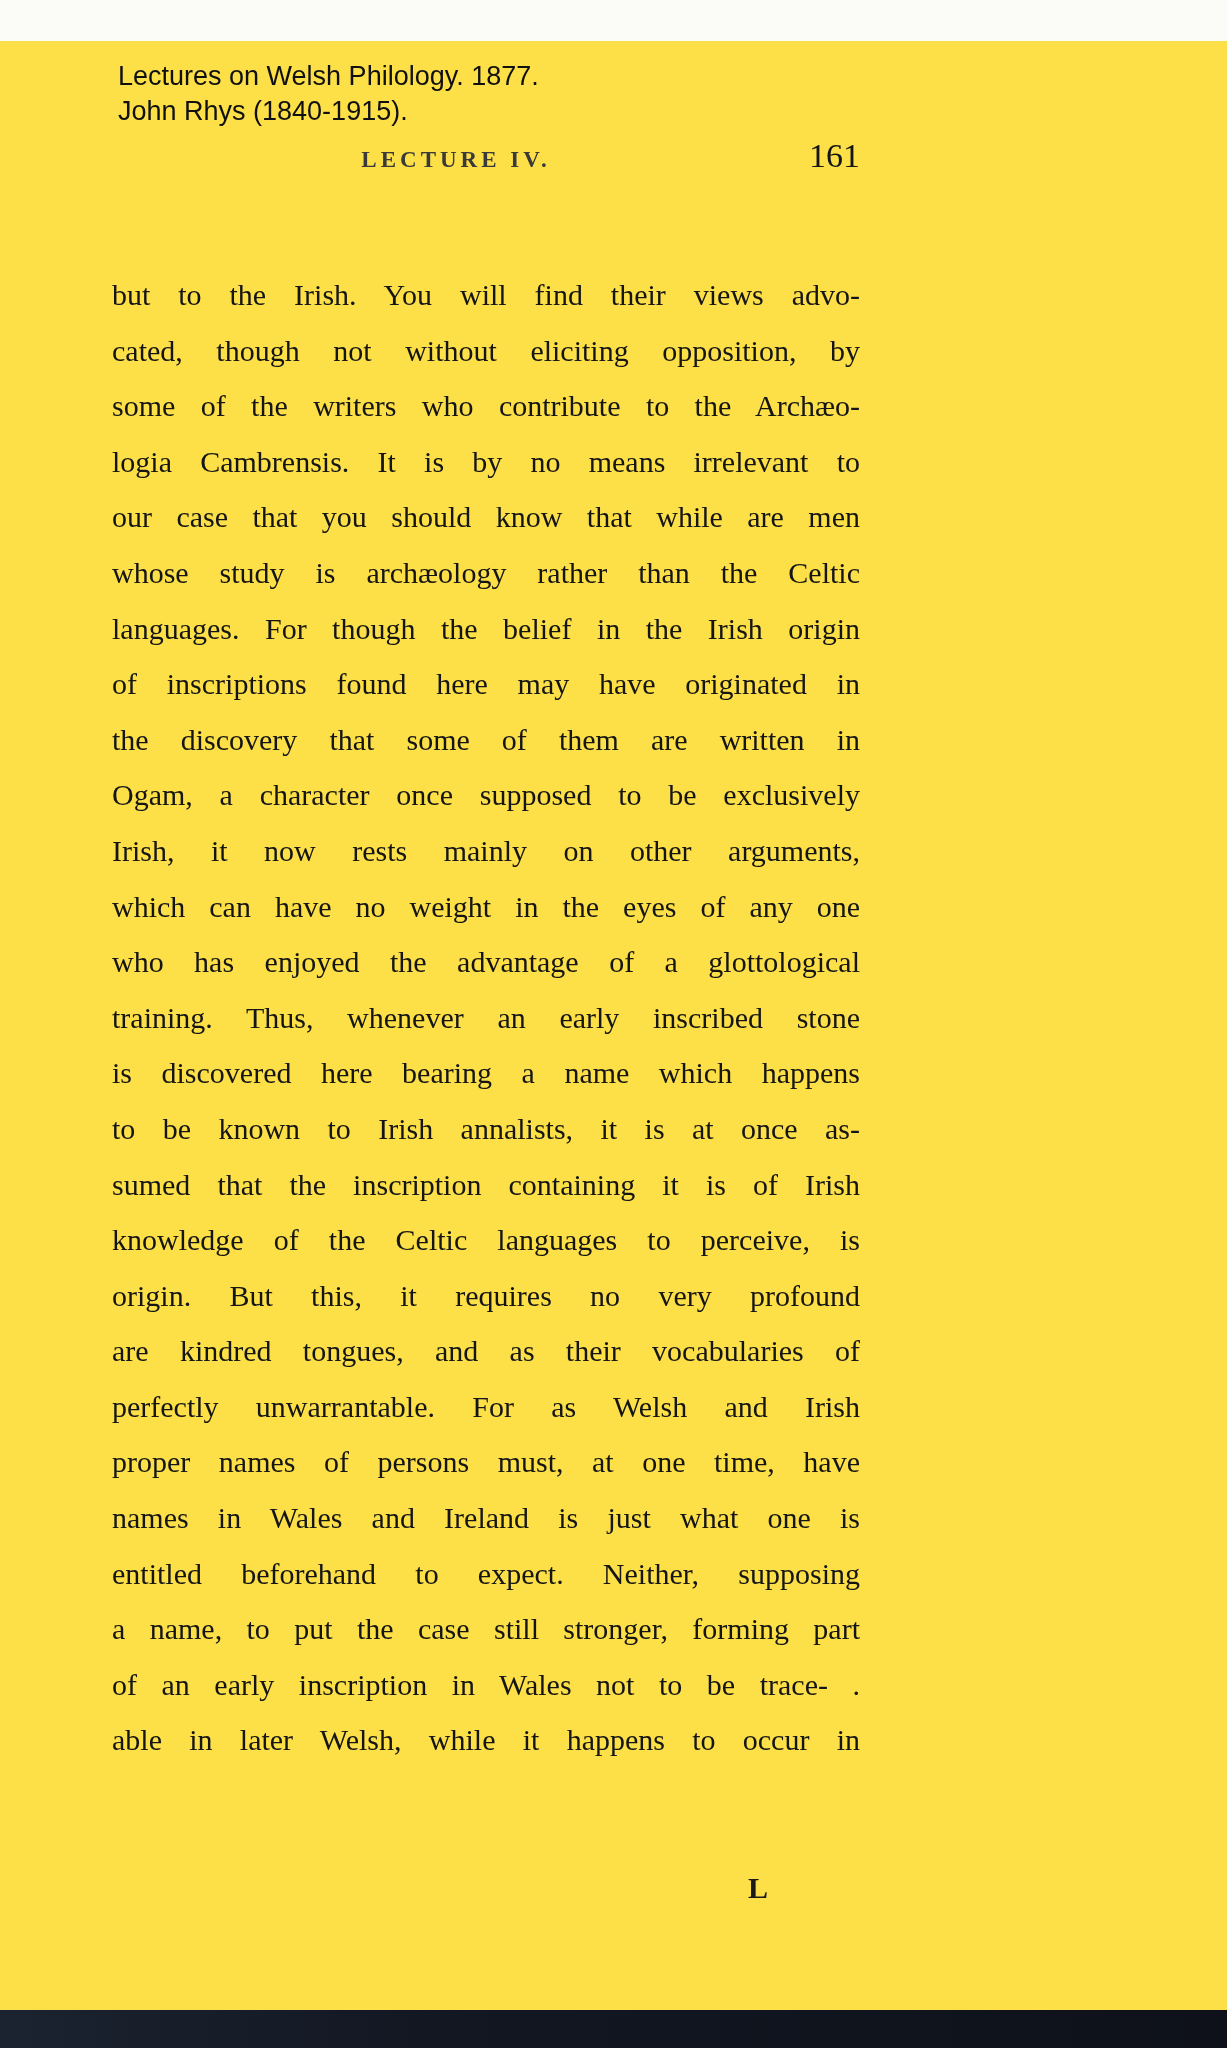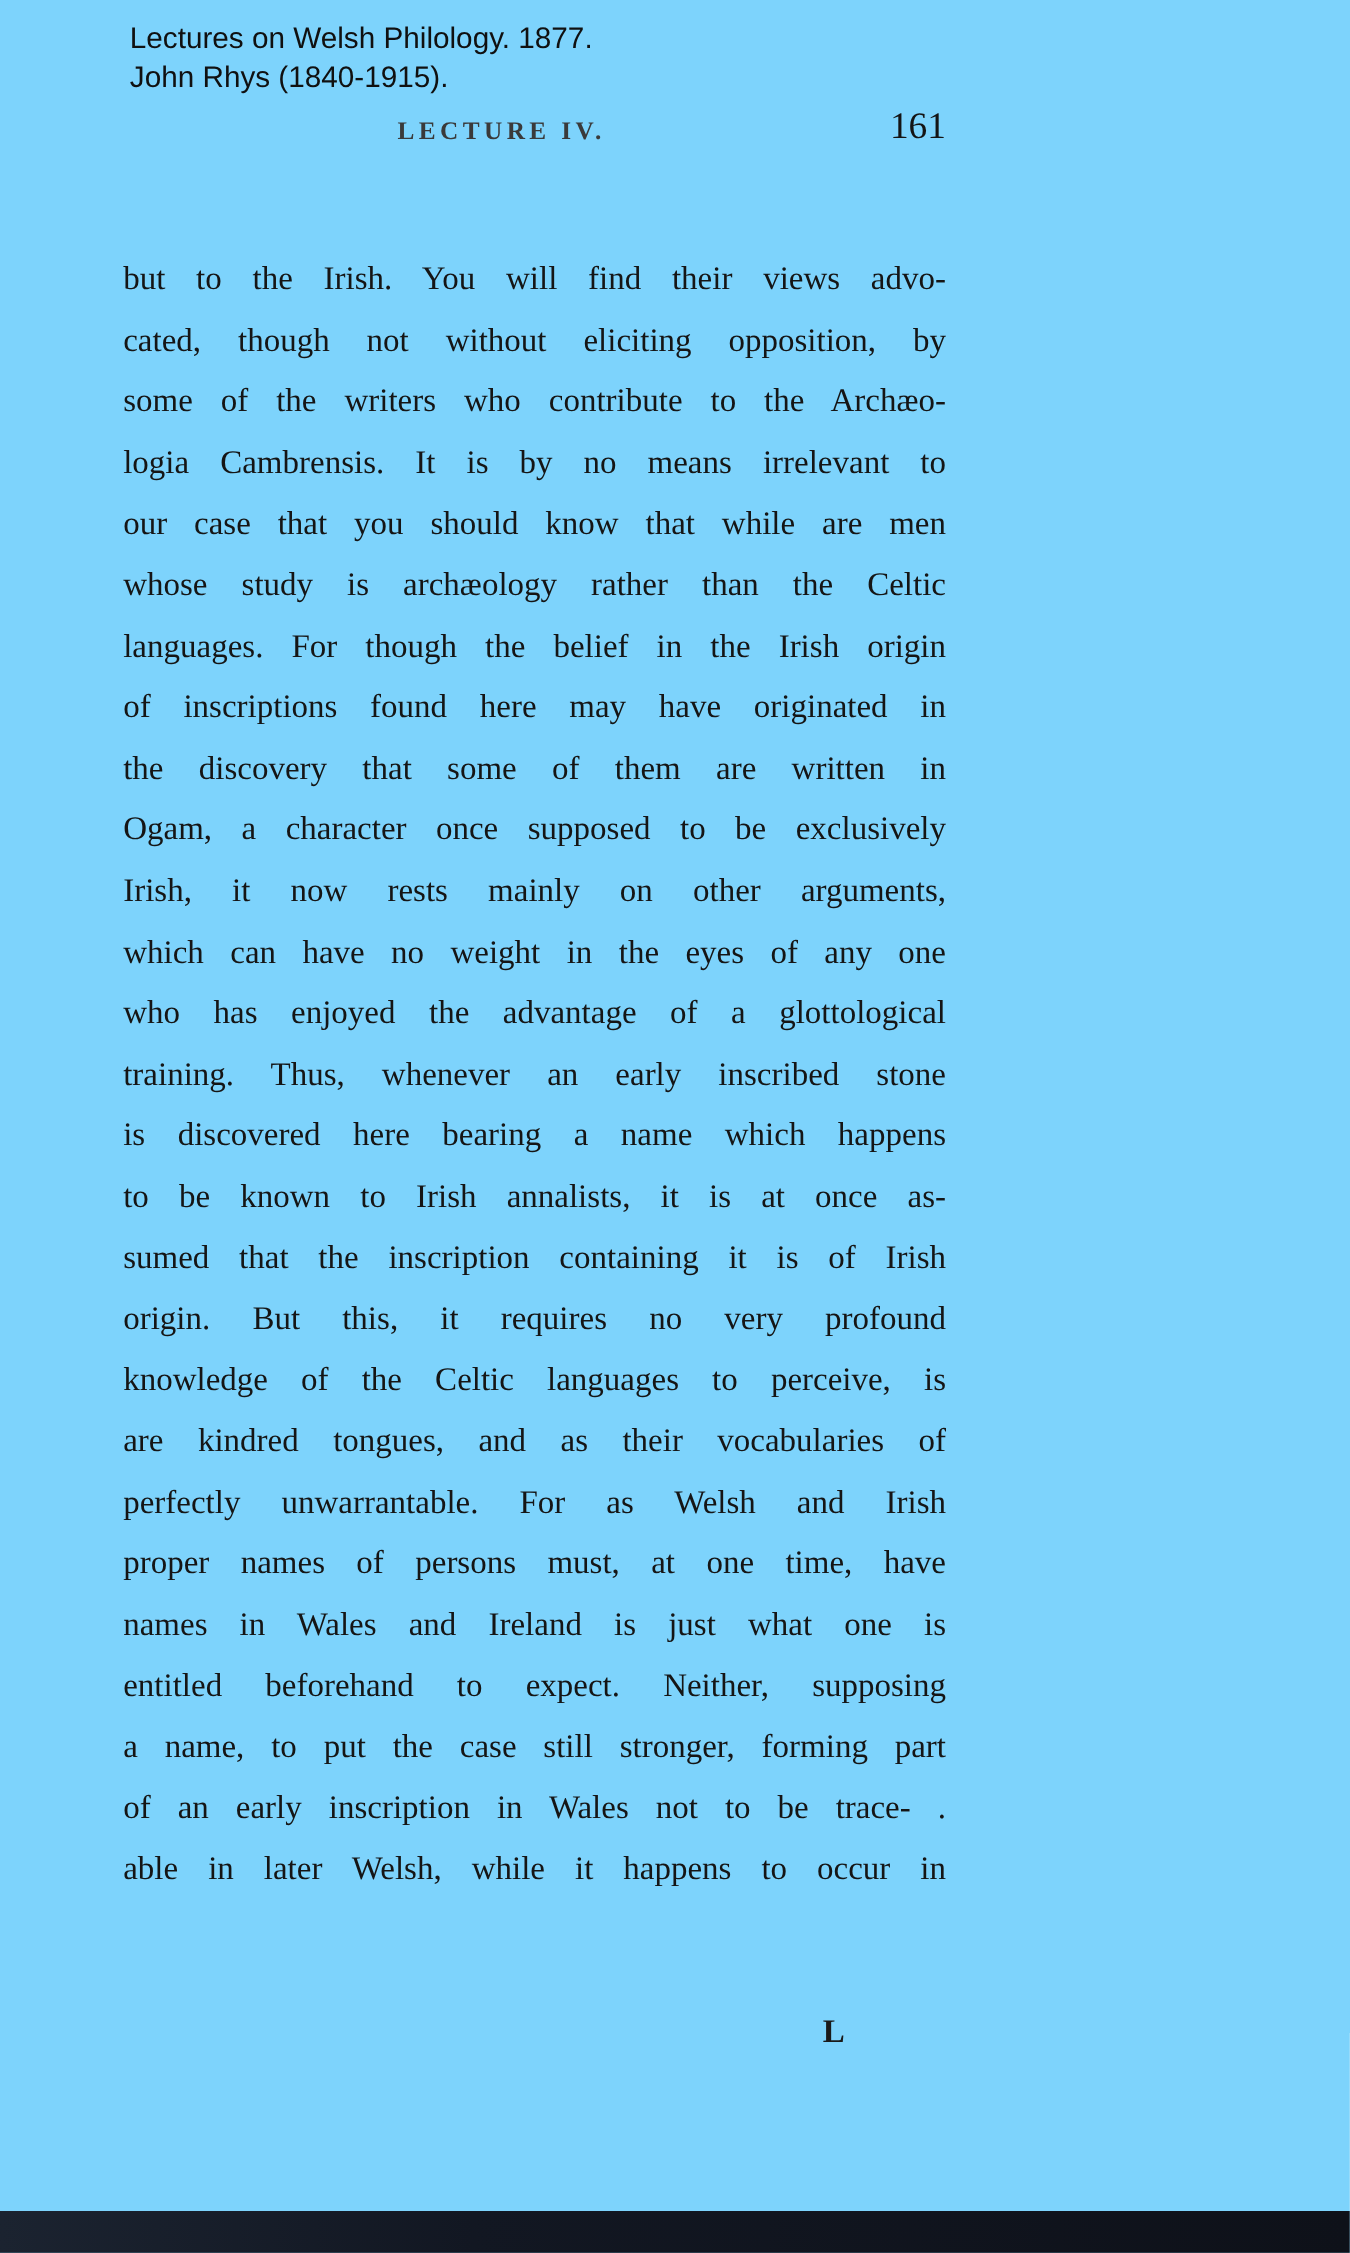--- a/index.html
+++ b/index.html
@@ -10,21 +10,22 @@
     width: 1227px;
     height: 2048px;
     position: relative;
     background: #fbfbf8;
     font-family: "Liberation Serif", serif;
     overflow: hidden;
   }
   .scan-page {
     position: absolute;
     inset: 0;
-    background: #7dd3fc;
+    background: #fde047;
+    margin-top: 41px;
   }
   .annotation {
     position: absolute;
     left: 118px;
     top: 18px;
     font-family: "Liberation Sans", sans-serif;
     font-size: 27px;
     line-height: 35px;
     color: #101010;
   }
@@ -115,22 +116,22 @@
       <div class="text-line"><span class="">of inscriptions found here may have originated in</span></div>
       <div class="text-line"><span class="">the discovery that some of them are written in</span></div>
       <div class="text-line"><span class="">Ogam, a character once supposed to be exclusively</span></div>
       <div class="text-line"><span class="">Irish, it now rests mainly on other arguments,</span></div>
       <div class="text-line"><span class="">which can have no weight in the eyes of any one</span></div>
       <div class="text-line"><span class="">who has enjoyed the advantage of a glottological</span></div>
       <div class="text-line"><span class="">training.  Thus, whenever an early inscribed stone</span></div>
       <div class="text-line"><span class="">is discovered here bearing a name which happens</span></div>
       <div class="text-line"><span class="">to be known to Irish annalists, it is at once as-</span></div>
       <div class="text-line"><span class="">sumed that the inscription containing it is of Irish</span></div>
+      <div class="text-line"><span class="">knowledge of the Celtic languages to perceive, is</span></div>
       <div class="text-line"><span class="">origin.  But this, it requires no very profound</span></div>
-      <div class="text-line"><span class="">knowledge of the Celtic languages to perceive, is</span></div>
       <div class="text-line"><span class="">are kindred tongues, and as their vocabularies of</span></div>
       <div class="text-line"><span class="">perfectly unwarrantable.  For as Welsh and Irish</span></div>
       <div class="text-line"><span class="">proper names of persons must, at one time, have</span></div>
       <div class="text-line"><span class="">names in Wales and Ireland is just what one is</span></div>
       <div class="text-line"><span class="">entitled beforehand to expect.  Neither, supposing</span></div>
       <div class="text-line"><span class="">a name, to put the case still stronger, forming part</span></div>
       <div class="text-line"><span class="">of an early inscription in Wales not to be trace- .</span></div>
       <div class="text-line"><span class="">able in later Welsh, while it happens to occur in</span></div>
     </div>
 

